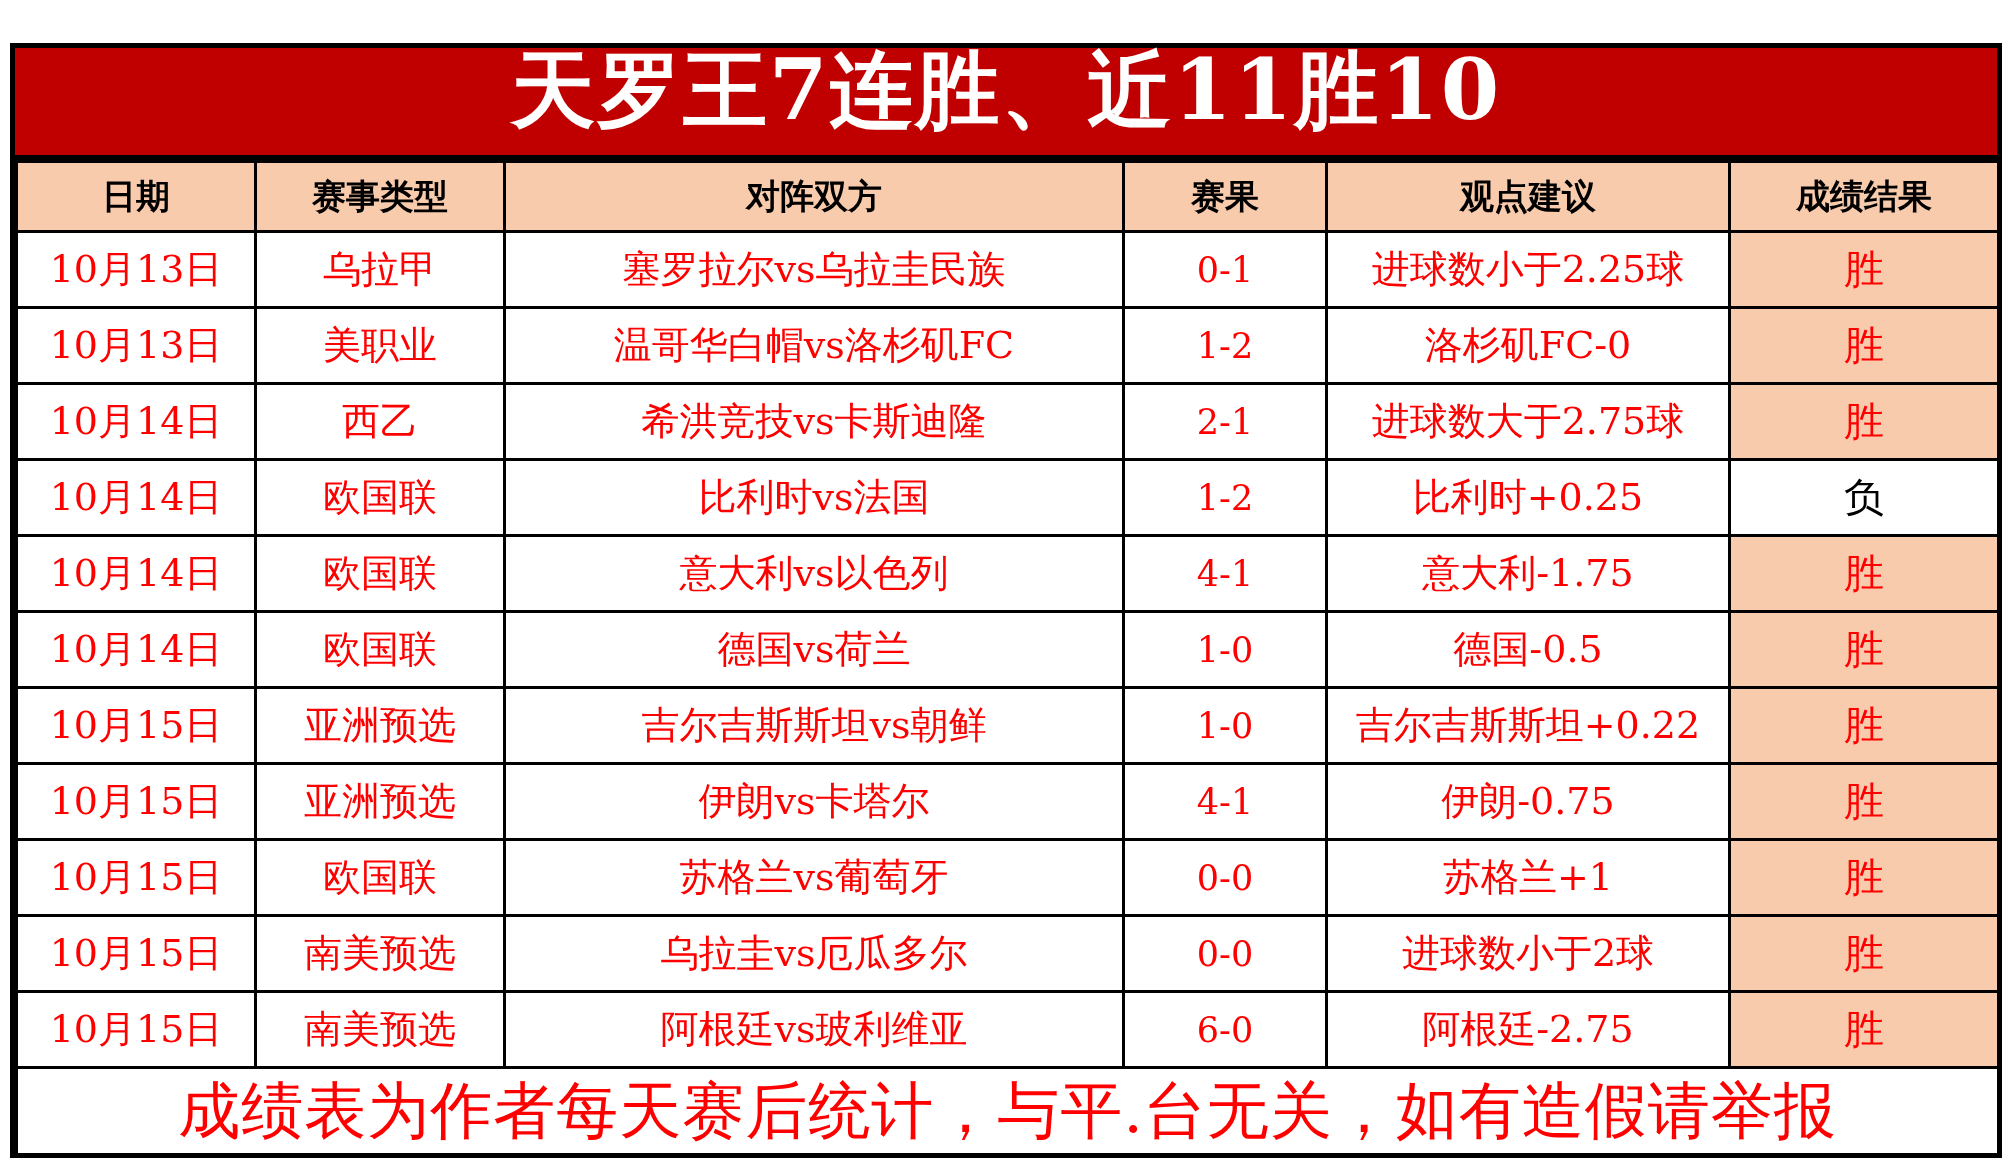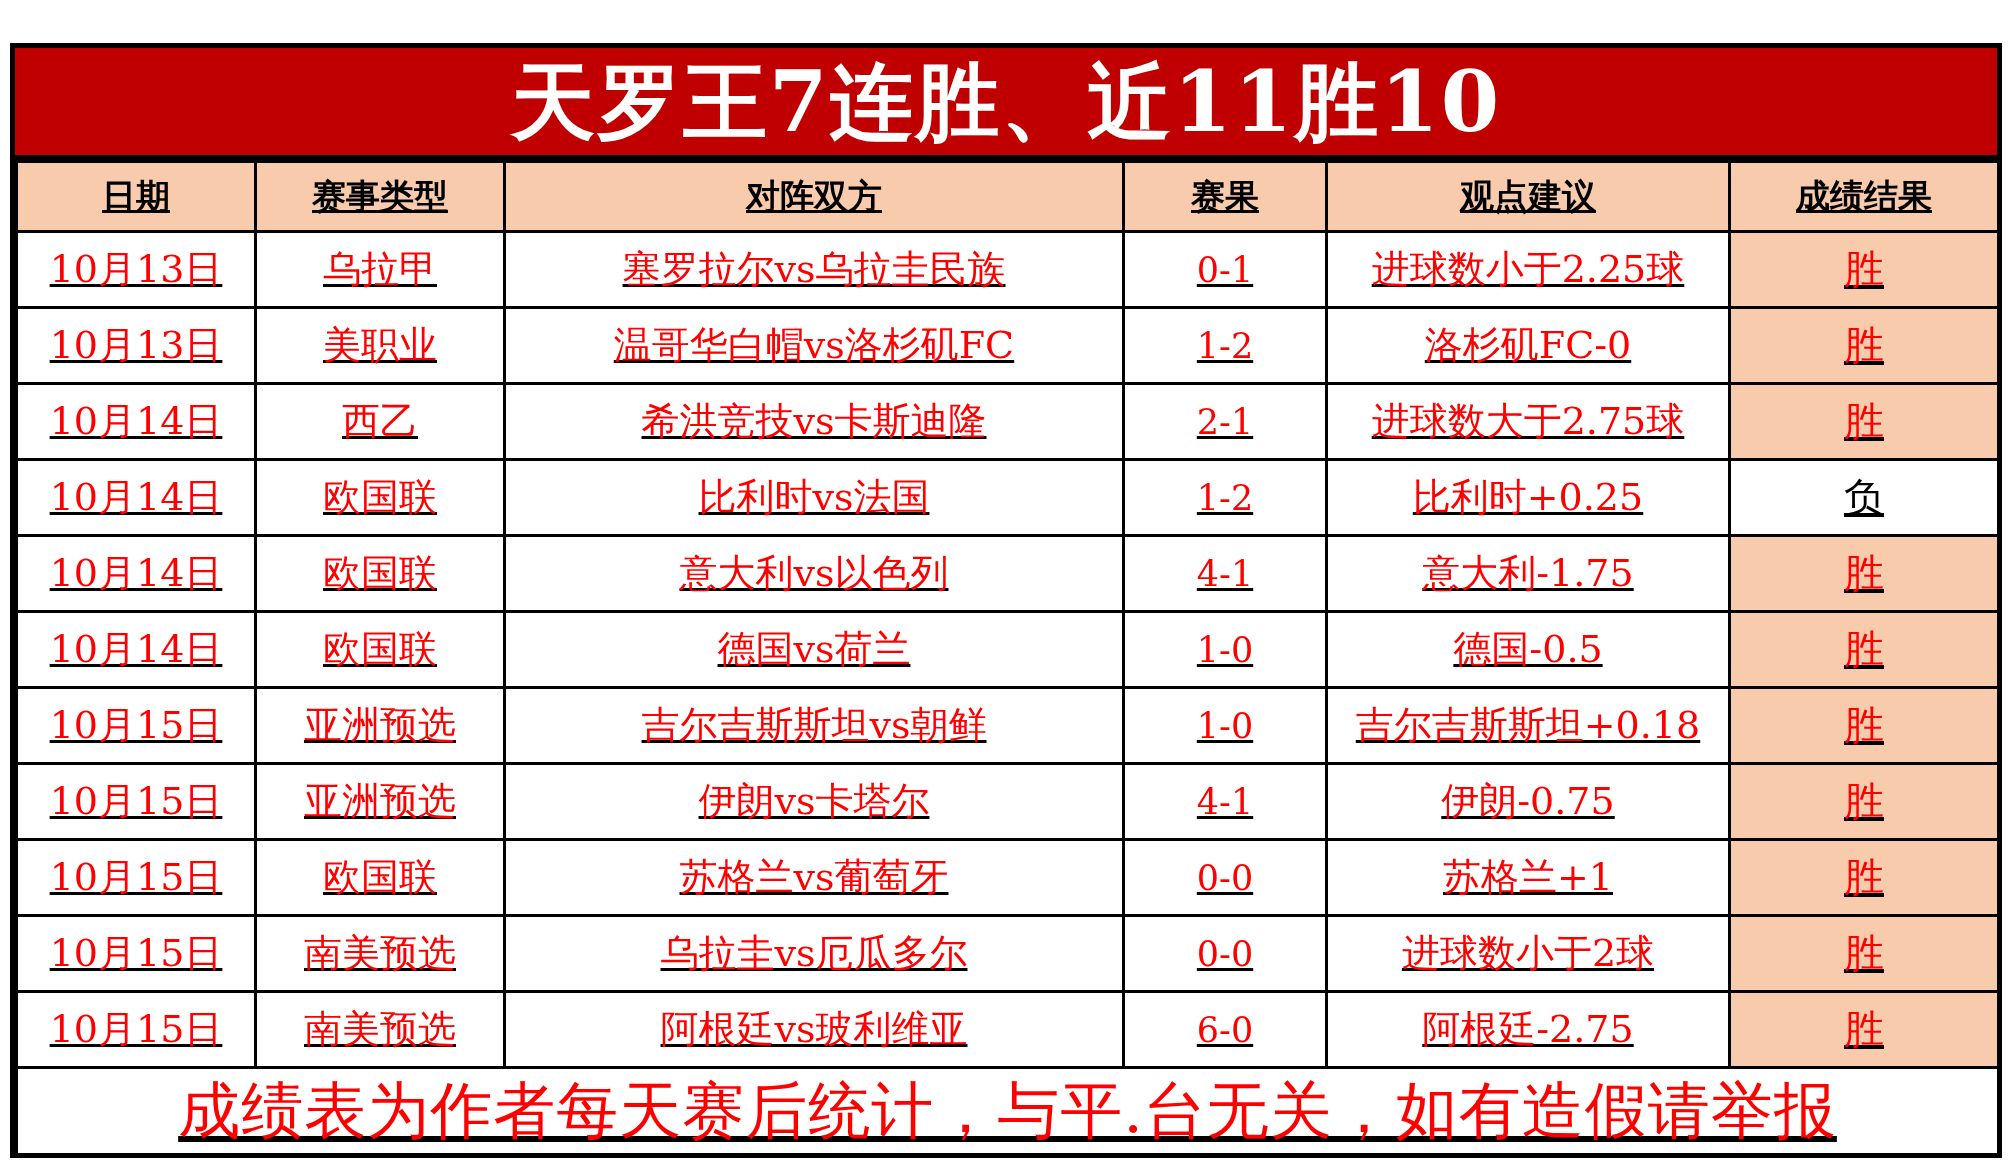--- a/index.html
+++ b/index.html
@@ -20,35 +20,34 @@
     position: absolute;
     left: 10px; top: 43px;
     width: 1992px; height: 1115px;
     border: 5px solid var(--border-black);
     background: var(--page-white);
   }
   .banner {
     height: 112px;
     background: var(--banner-red);
     border-bottom: 5px solid var(--border-black);
-    display: flex; align-items: center; justify-content: center;
+    display: flex; justify-content: center;
   }
   .banner-title {
     color: #ffffff;
     font-size: 84px;
     font-weight: 700;
     letter-spacing: 2px;
     white-space: nowrap;
     line-height: 1;
   }
   table.results {
     width: 100%;
     border-collapse: collapse;
     table-layout: fixed;
-    text-decoration: underline;
   }
   table.results col.c-date   { width: 239px; }
   table.results col.c-league { width: 249px; }
   table.results col.c-match  { width: 619px; }
   table.results col.c-score  { width: 203px; }
   table.results col.c-advice { width: 403px; }
   table.results col.c-result { width: 269px; }
   table.results th, table.results td {
     border: 3px solid var(--border-black);
     text-align: center;
@@ -161,21 +160,21 @@
           <td class="cell-match">德国vs荷兰</td>
           <td class="cell-score">1-0</td>
           <td class="cell-advice">德国-0.5</td>
           <td class="cell-result win">胜</td>
         </tr>
         <tr class="data-row">
           <td class="cell-date">10月15日</td>
           <td class="cell-league">亚洲预选</td>
           <td class="cell-match">吉尔吉斯斯坦vs朝鲜</td>
           <td class="cell-score">1-0</td>
-          <td class="cell-advice">吉尔吉斯斯坦+0.18</td>
+          <td class="cell-advice">吉尔吉斯斯坦+0.22</td>
           <td class="cell-result win">胜</td>
         </tr>
         <tr class="data-row">
           <td class="cell-date">10月15日</td>
           <td class="cell-league">亚洲预选</td>
           <td class="cell-match">伊朗vs卡塔尔</td>
           <td class="cell-score">4-1</td>
           <td class="cell-advice">伊朗-0.75</td>
           <td class="cell-result win">胜</td>
         </tr>

